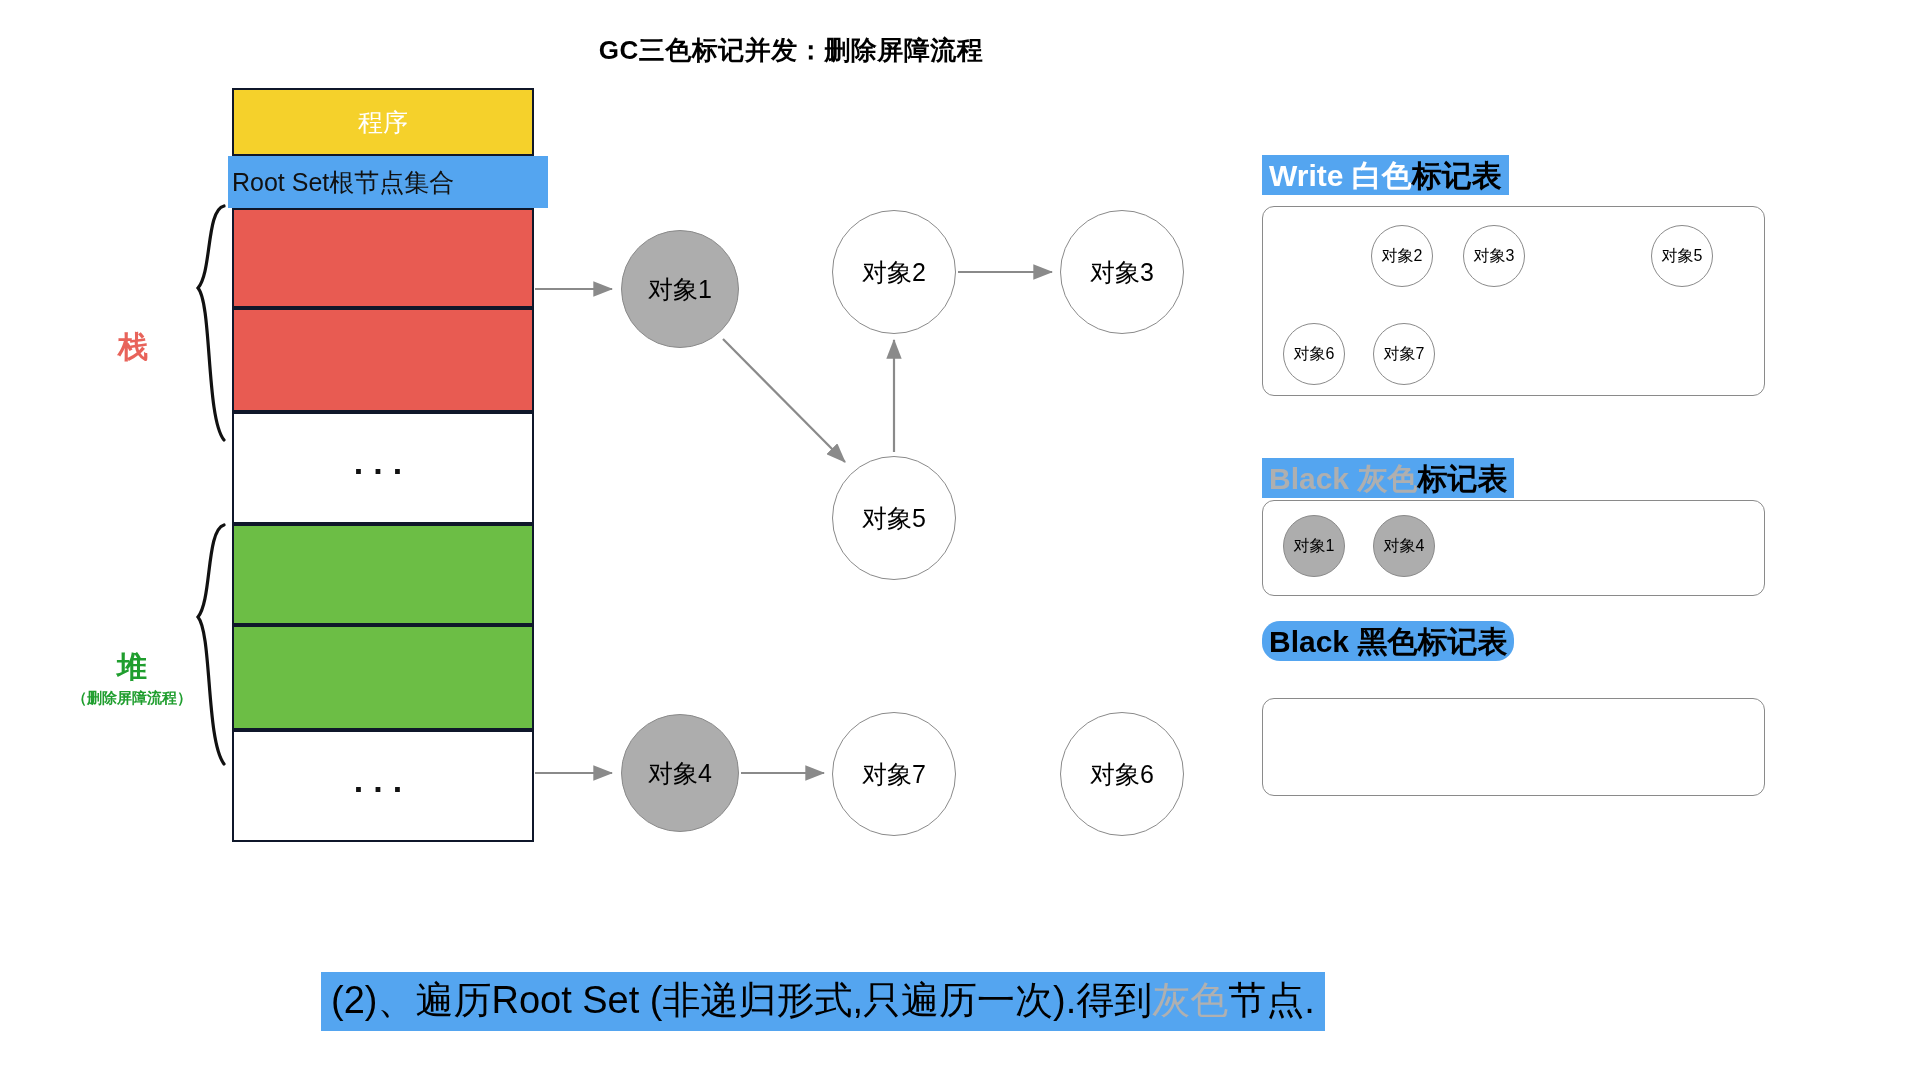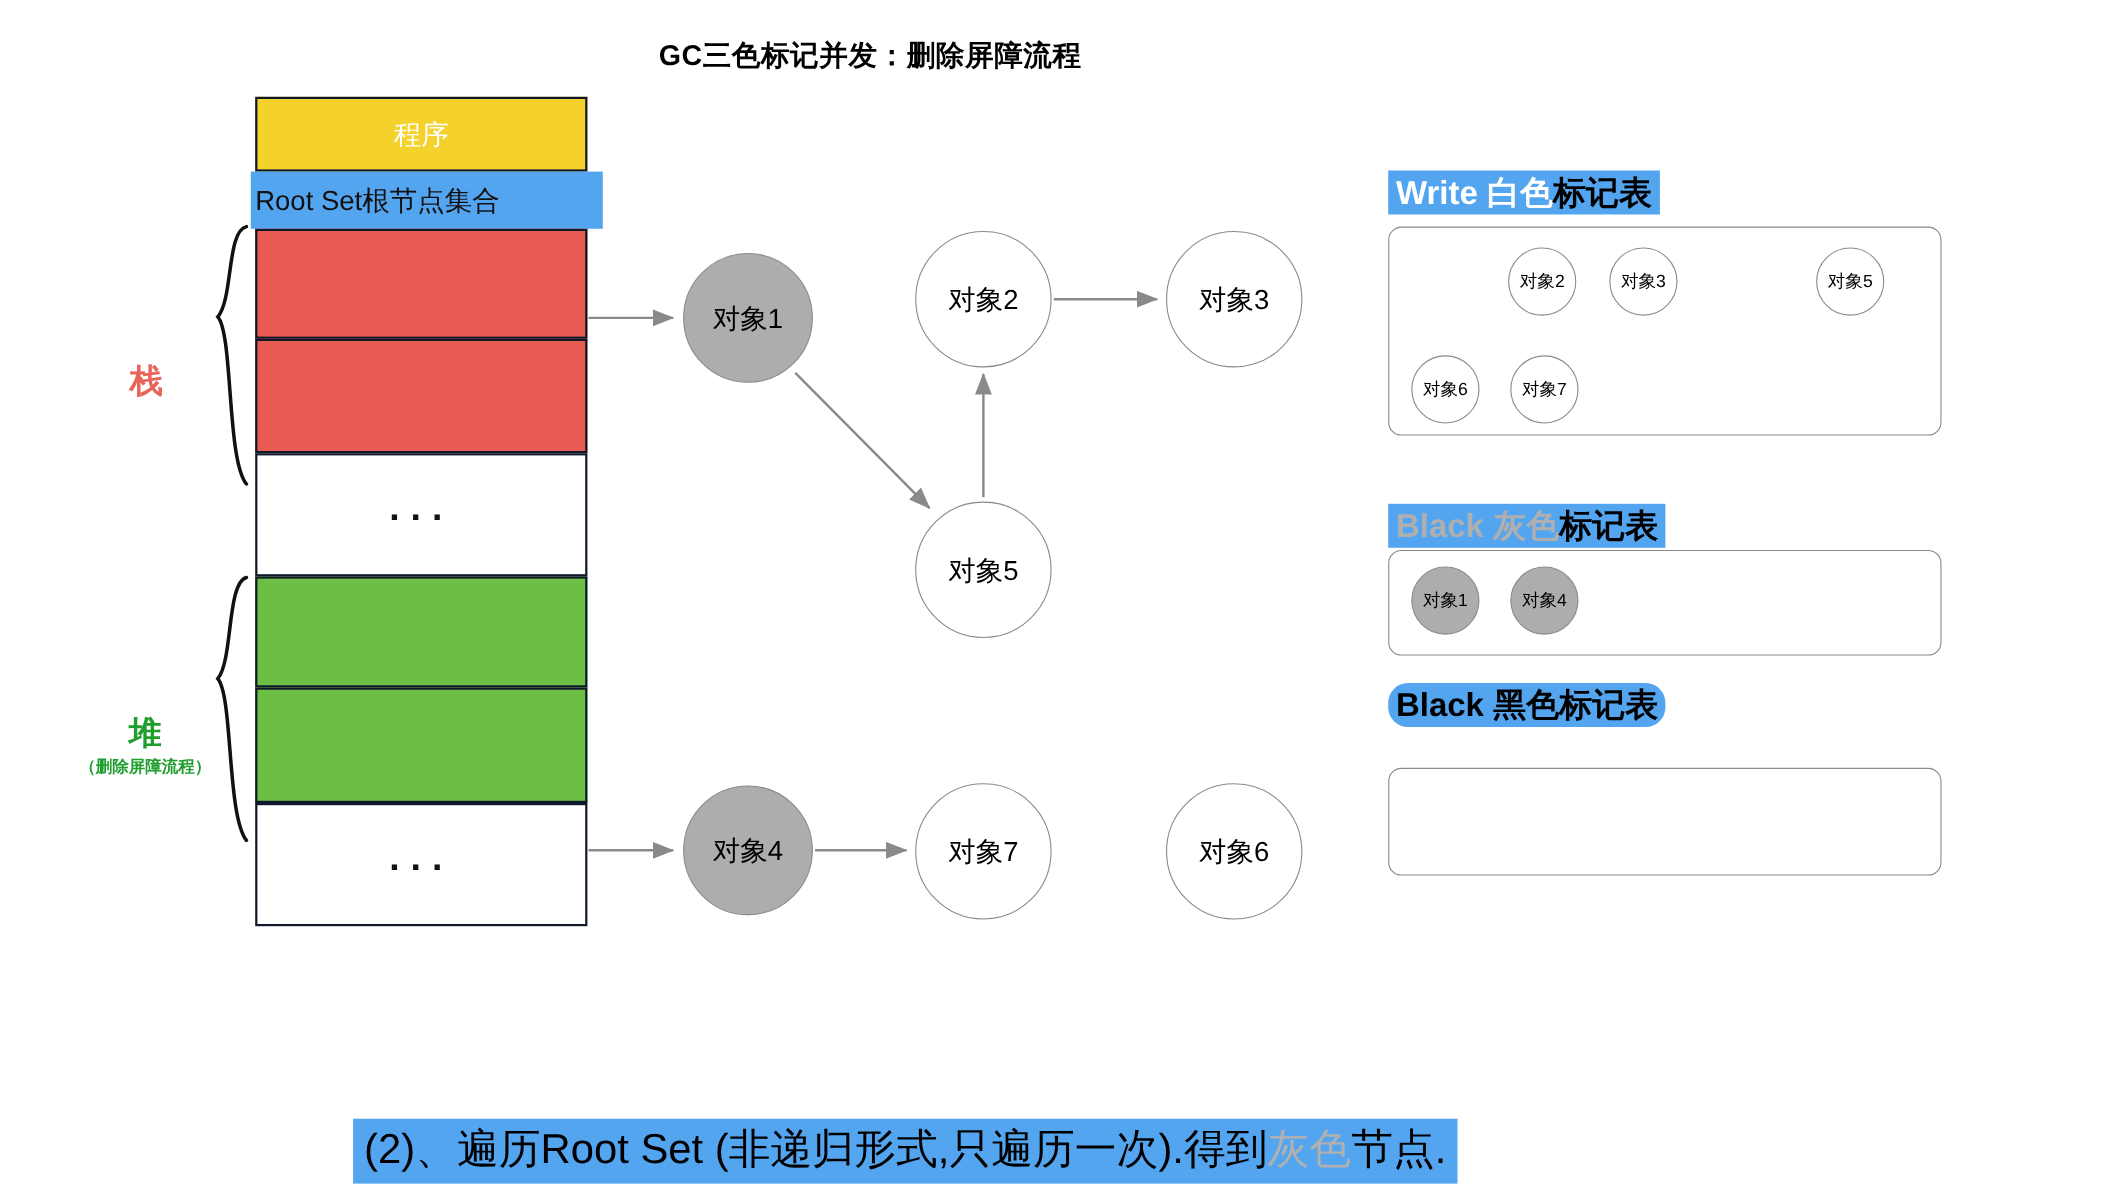--- a/index.html
+++ b/index.html
@@ -155,21 +155,20 @@
   #caption {
     position: absolute;
     left: 321px;
     top: 972px;
     background: #54A5F0;
     font-size: 38px;
     line-height: 1.28;
     padding: 4px 10px 6px 10px;
     white-space: nowrap;
     color: #000;
-    margin-top: 45px;
   }
   #caption .grey { color: #B0B0B0; }
 
   svg.overlay {
     position: absolute;
     left: 0; top: 0;
     width: 1920px; height: 1080px;
     pointer-events: none;
   }
 </style>

